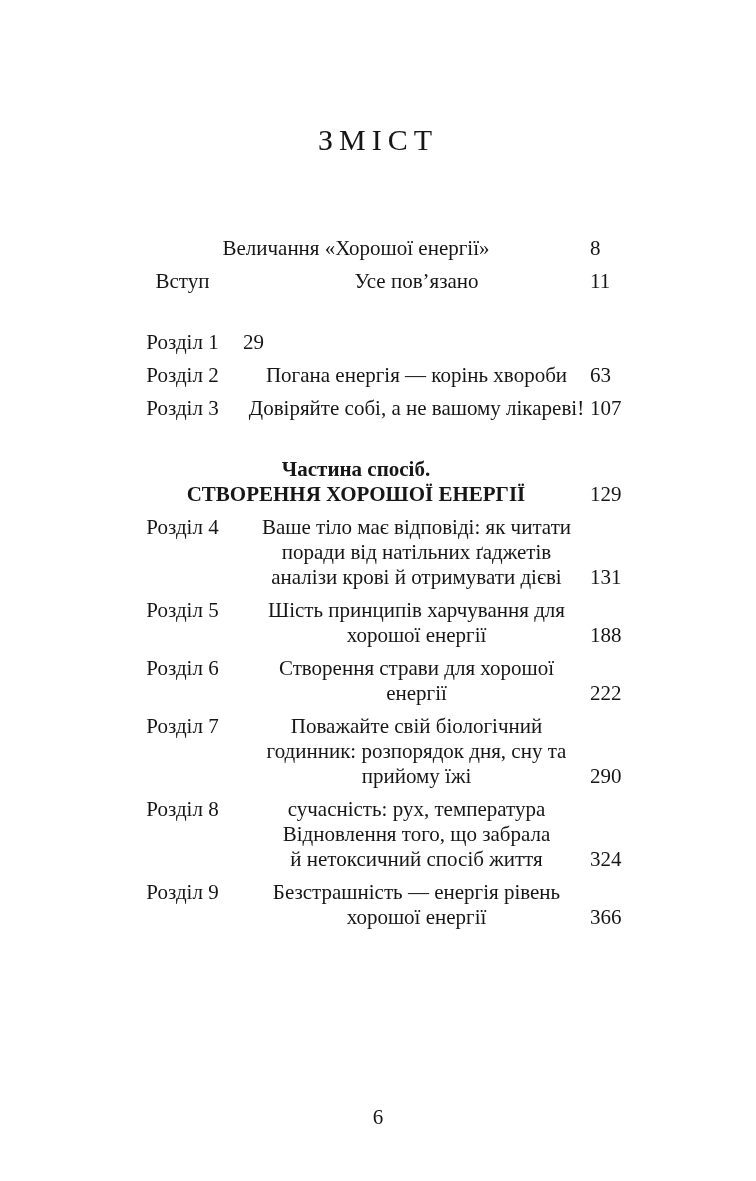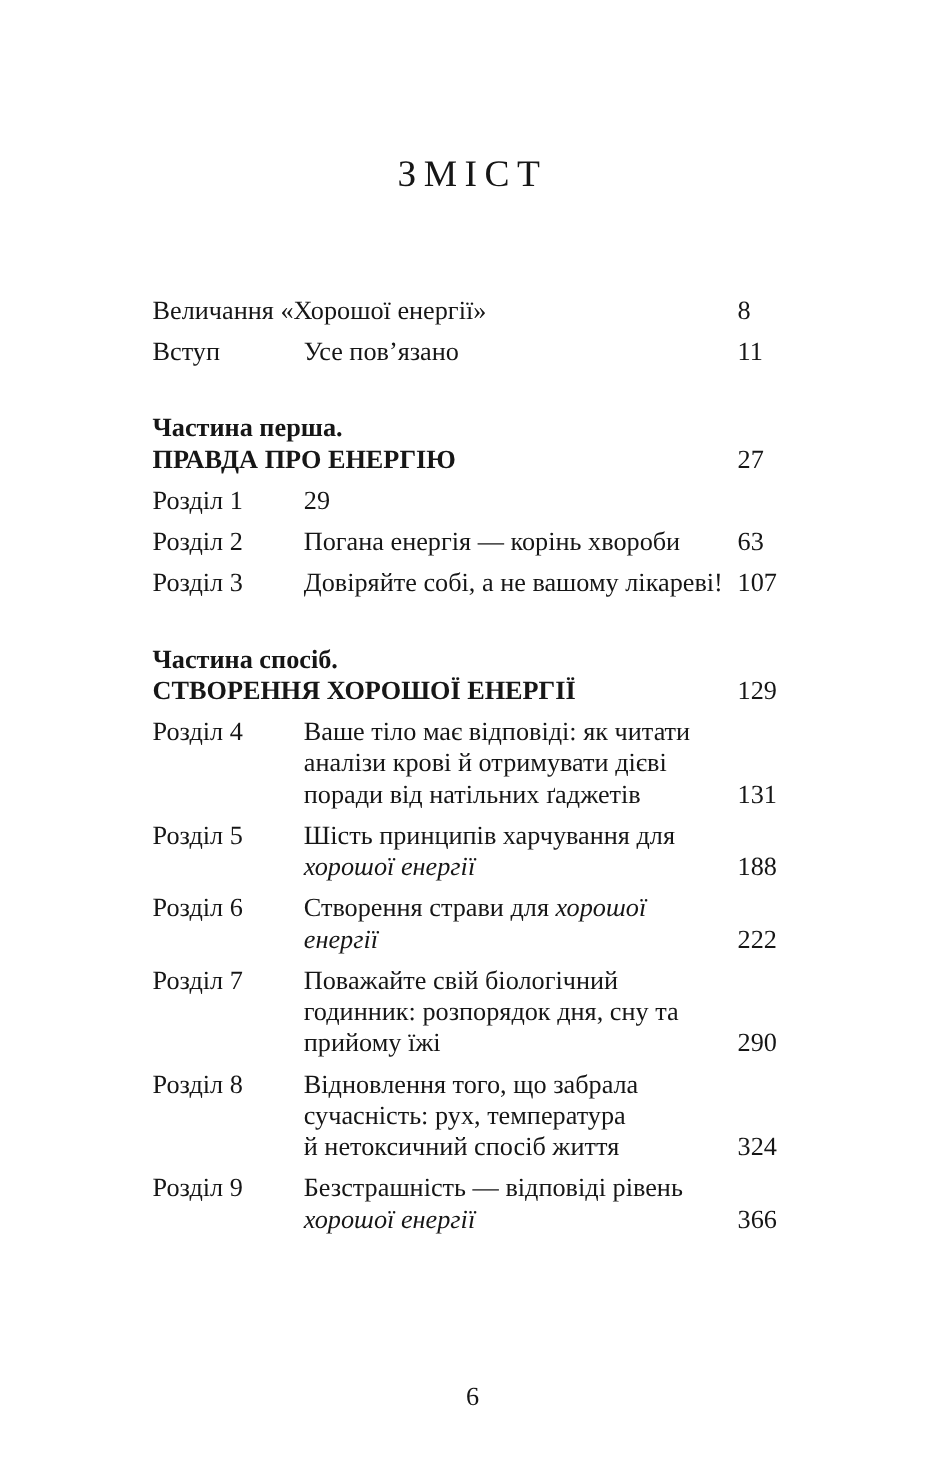--- a/index.html
+++ b/index.html
@@ -26,20 +26,21 @@
     letter-spacing: 6px;
     font-weight: 400;
   }
   .toc {
     position: absolute;
     left: 122px;
     top: 236px;
     width: 506px;
     font-size: 21px;
     line-height: 25px;
+    text-align: center;
   }
   .toc-entry {
     display: flex;
     flex-direction: row;
     align-items: stretch;
     margin-bottom: 8px;
   }
   .toc-entry .label {
     width: 121px;
     flex: 0 0 121px;
@@ -54,21 +55,20 @@
     align-items: flex-end;
     justify-content: flex-start;
   }
   .toc-part {
     margin-top: 36px;
   }
   .part-heading .titles {
     font-weight: 700;
   }
   .italic {
-    font-style: italic;
   }
   .page-footer {
     position: absolute;
     top: 1105px;
     left: 0;
     width: 756px;
     text-align: center;
     font-size: 21px;
     line-height: 25px;
   }
@@ -90,29 +90,20 @@
     <div class="toc-entry">
       <div class="label">Вступ</div>
       <div class="titles">
         <div class="title-line"><span>Усе пов’язано</span></div>
       </div>
       <div class="page">
         <span>11</span>
       </div>
     </div>
     <section class="toc-part">
-      <div class="toc-entry part-heading">
-        <div class="titles">
-          <div class="title-line">Частина перша.</div>
-          <div class="title-line">ПРАВДА ПРО ЕНЕРГІЮ</div>
-        </div>
-        <div class="page">
-          <span>27</span>
-        </div>
-      </div>
       <div class="toc-entry">
         <div class="label">Розділ 1</div>
         <div class="page">
           <span>29</span>
         </div>
       </div>
       <div class="toc-entry">
         <div class="label">Розділ 2</div>
         <div class="titles">
           <div class="title-line"><span>Погана енергія — корінь хвороби</span></div>
@@ -138,22 +129,22 @@
           <div class="title-line">СТВОРЕННЯ ХОРОШОЇ ЕНЕРГІЇ</div>
         </div>
         <div class="page">
           <span>129</span>
         </div>
       </div>
       <div class="toc-entry">
         <div class="label">Розділ 4</div>
         <div class="titles">
           <div class="title-line"><span>Ваше тіло має відповіді: як читати</span></div>
+          <div class="title-line"><span>поради від натільних ґаджетів</span></div>
           <div class="title-line"><span>аналізи крові й отримувати дієві</span></div>
-          <div class="title-line"><span>поради від натільних ґаджетів</span></div>
         </div>
         <div class="page">
           <span>131</span>
         </div>
       </div>
       <div class="toc-entry">
         <div class="label">Розділ 5</div>
         <div class="titles">
           <div class="title-line"><span>Шість принципів харчування для</span></div>
           <div class="title-line"><span class="italic">хорошої енергії</span></div>
@@ -179,32 +170,32 @@
           <div class="title-line"><span>годинник: розпорядок дня, сну та</span></div>
           <div class="title-line"><span>прийому їжі</span></div>
         </div>
         <div class="page">
           <span>290</span>
         </div>
       </div>
       <div class="toc-entry">
         <div class="label">Розділ 8</div>
         <div class="titles">
+          <div class="title-line"><span>сучасність: рух, температура</span></div>
           <div class="title-line"><span>Відновлення того, що забрала</span></div>
-          <div class="title-line"><span>сучасність: рух, температура</span></div>
           <div class="title-line"><span>й нетоксичний спосіб життя</span></div>
         </div>
         <div class="page">
           <span>324</span>
         </div>
       </div>
       <div class="toc-entry">
         <div class="label">Розділ 9</div>
         <div class="titles">
-          <div class="title-line"><span>Безстрашність — відповіді рівень</span></div>
+          <div class="title-line"><span>Безстрашність — енергія рівень</span></div>
           <div class="title-line"><span class="italic">хорошої енергії</span></div>
         </div>
         <div class="page">
           <span>366</span>
         </div>
       </div>
     </section>
   </div>
 
 <div class="page-footer">6</div>

